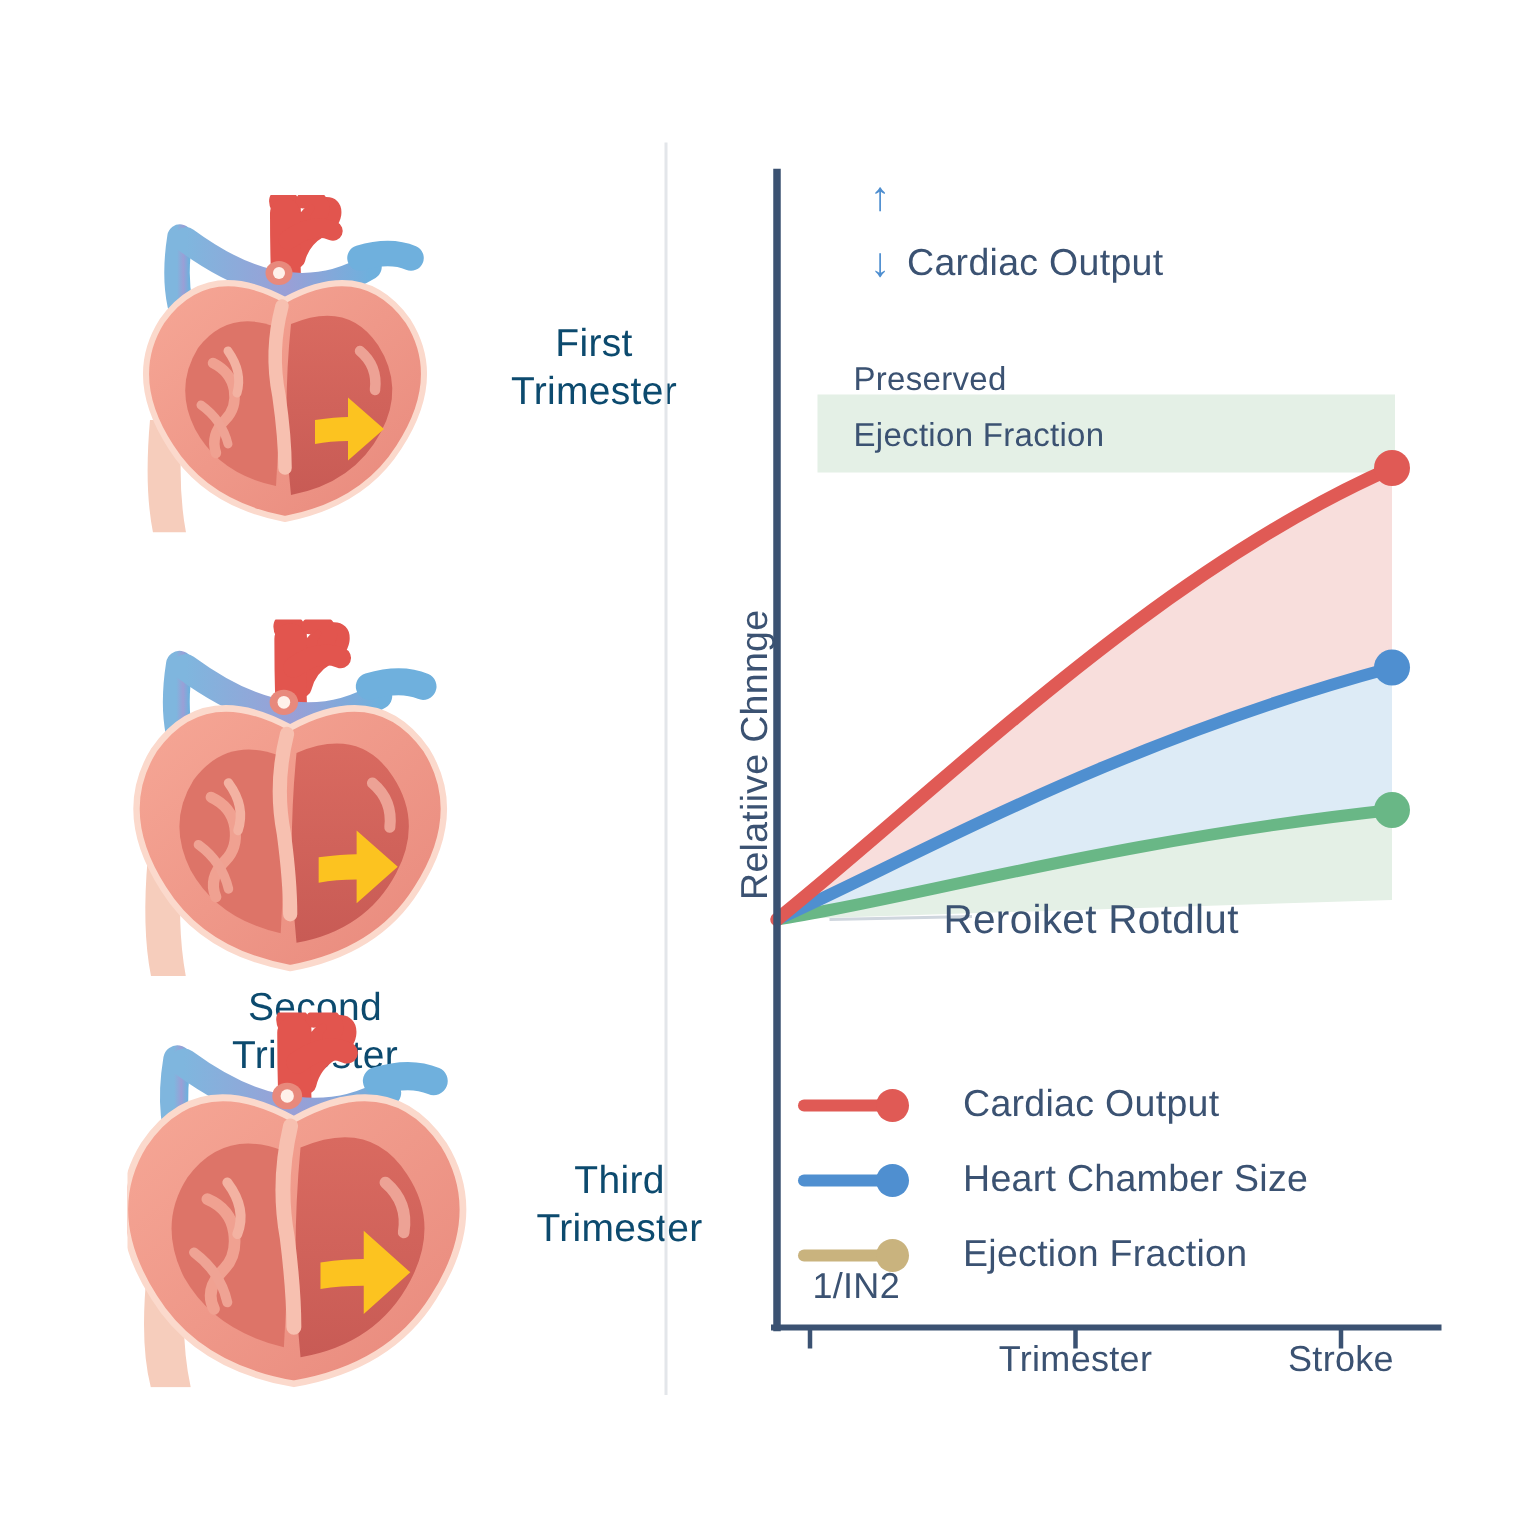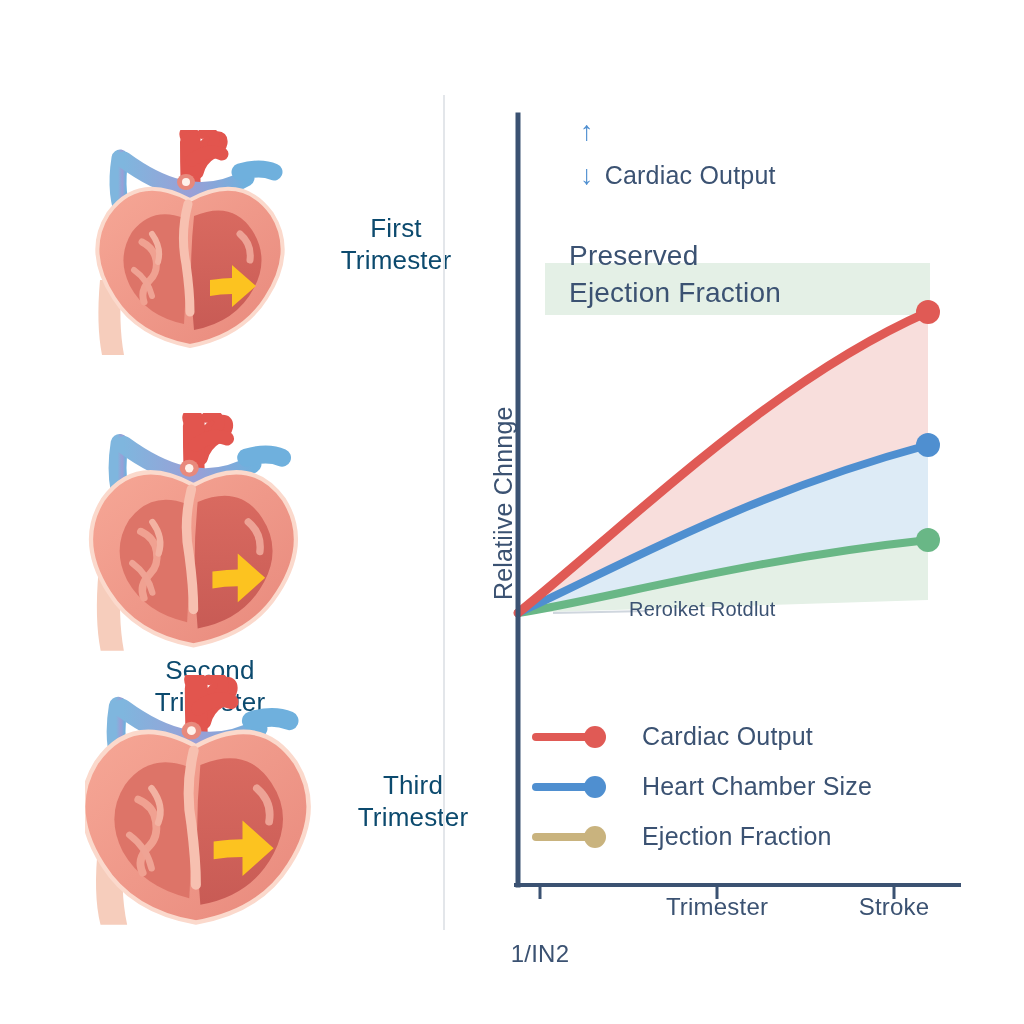--- a/index.html
+++ b/index.html
@@ -33,25 +33,25 @@
   
   .chart-panel{position:absolute;left:443px;top:0;width:581px;height:1024px;}
   .chart-svg{position:absolute;left:0;top:0;}
 
   .note-line{
     position:absolute;color:#3b5272;font-size:25px;letter-spacing:.2px;
     white-space:nowrap;display:flex;align-items:center;gap:11px;
   }
   .note-arrow{color:#4f8fd0;font-size:27px;line-height:1;}
   .band-cap{
-    position:absolute;color:#3b5272;font-size:28px;letter-spacing:.2px;
+    position:absolute;color:#3b5272;font-size:22px;letter-spacing:.2px;
     white-space:nowrap;
   }
   .baseline-lab{
-    position:absolute;color:#3b5272;font-size:20px;letter-spacing:.2px;
+    position:absolute;color:#3b5272;font-size:27px;letter-spacing:.2px;
     white-space:nowrap;
   }
   .legend-lab{
     position:absolute;color:#3b5272;font-size:25px;letter-spacing:.2px;
     white-space:nowrap;
   }
   .axis-tick-lab{
     position:absolute;color:#3b5272;font-size:24px;letter-spacing:.2px;
     white-space:nowrap;text-align:center;
   }
@@ -265,17 +265,17 @@
     <div class="band-cap" style="left:126px;top:277px;">Ejection Fraction</div>
 
     <div class="baseline-lab" style="left:186px;top:598px;">Reroiket&nbsp;Rotdlut</div>
 
     <div class="ylab" style="left:46px;top:600px;">Relatiive Chnnge</div>
 
     <div class="legend-lab" style="left:199px;top:722px;">Cardiac Output</div>
     <div class="legend-lab" style="left:199px;top:772px;">Heart Chamber Size</div>
     <div class="legend-lab" style="left:199px;top:822px;">Ejection Fraction</div>
 
-    <div class="axis-tick-lab" style="left:37px;top:940px;width:120px;">1/IN2</div>
+    <div class="axis-tick-lab" style="left:37px;top:844px;width:120px;text-align:right;">1/IN2</div>
     <div class="axis-tick-lab" style="left:204px;top:893px;width:140px;">Trimester</div>
     <div class="axis-tick-lab" style="left:391px;top:893px;width:120px;">Stroke</div>
   </div>
 </div>
 
 </body></html>

